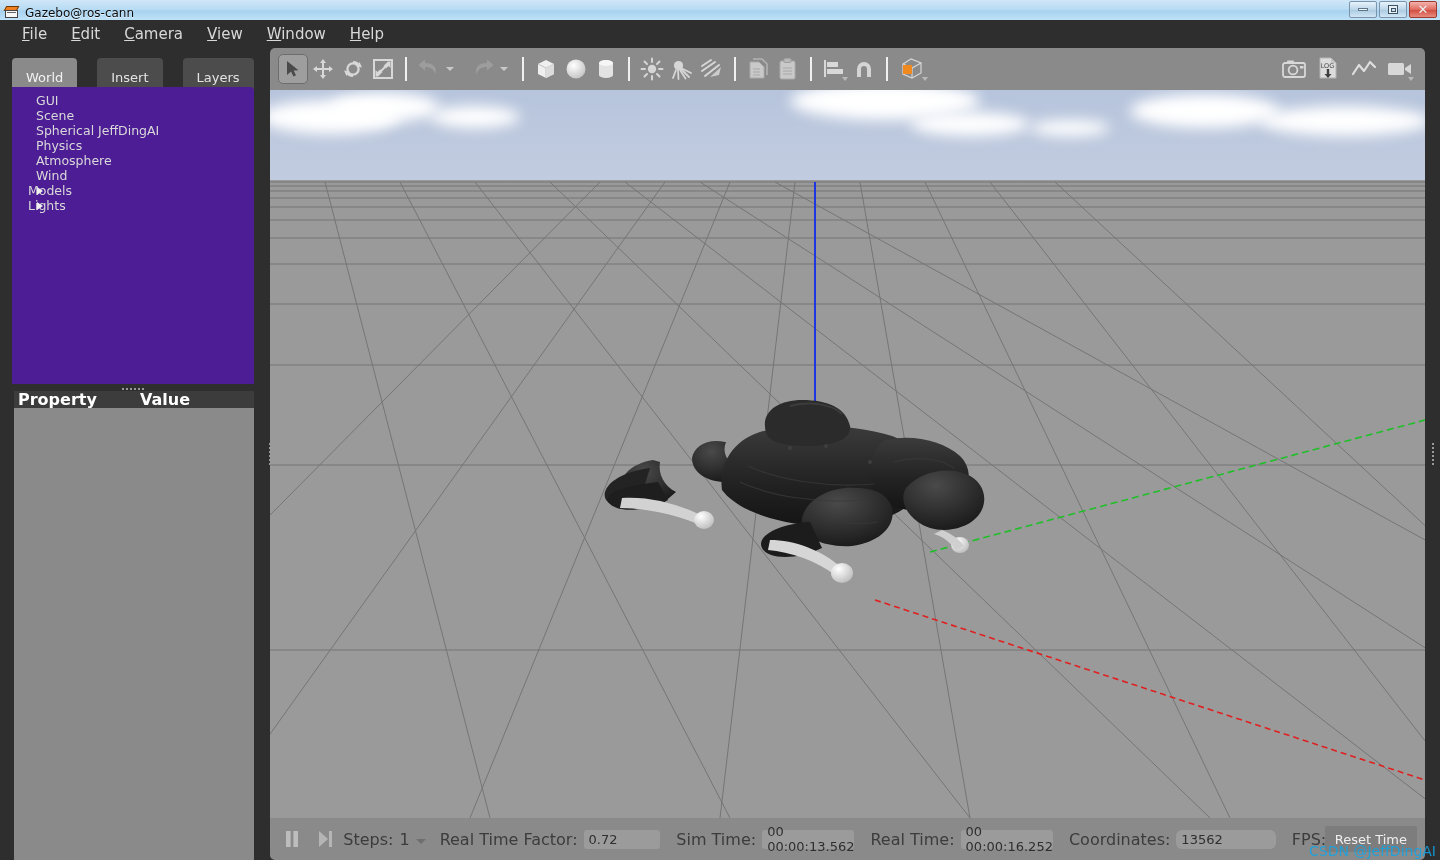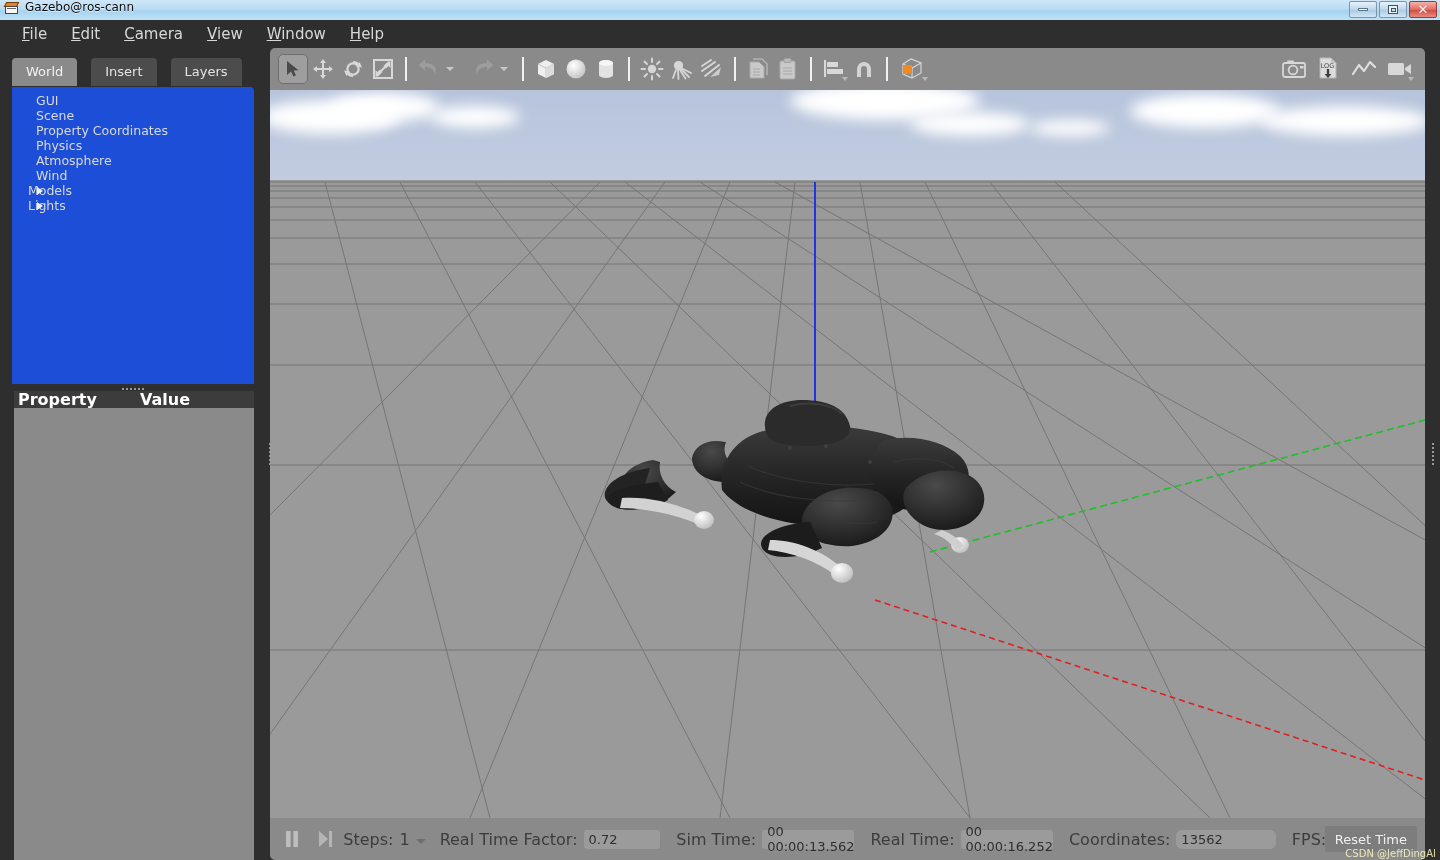--- a/index.html
+++ b/index.html
@@ -6,21 +6,21 @@
   html, body {
     width: 1440px; height: 860px;
     font-family: "DejaVu Sans", "Liberation Sans", sans-serif;
     overflow: hidden; background: #2e2e2e;
   }
 
   
   .titlebar {
     position: absolute; left: 0; top: 0; width: 1440px; height: 20px;
     background: linear-gradient(to bottom, #cfe6f7 0%, #b9dcf4 45%, #a7d2f0 55%, #bfe2f8 100%);
-    display: flex; align-items: flex-start; overflow: hidden;
+    display: flex; align-items: flex-end; overflow: hidden;
   }
   .tb-icon { width: 16px; height: 16px; margin-left: 4px; position: relative; flex: 0 0 auto; }
   .tb-icon .cube-top {
     position: absolute; left: 1px; top: 2px; width: 13px; height: 5px;
     background: #f07f20; transform: skewX(-28deg); border: 1px solid #6b3a08;
   }
   .tb-icon .cube-body {
     position: absolute; left: 1px; top: 6px; width: 13px; height: 8px;
     background: #f7f7f7; border: 1px solid #444;
   }
@@ -54,28 +54,28 @@
   }
   .menu-item {
     color: #d8d8d8; font-size: 15px; padding: 4px 12px; cursor: default; white-space: nowrap;
   }
   .menu-item u { text-decoration: underline; }
 
   
   .leftpanel { position: absolute; left: 0; top: 48px; width: 265px; height: 812px; background: #2e2e2e; }
   .tabs { position: absolute; left: 12px; top: 10px; display: flex; align-items: flex-end; }
   .tab {
-    font-size: 13px; color: #e3e3e3; padding: 6px 14px 7px 14px;
+    font-size: 13px; color: #e3e3e3; padding: 12px 14px 7px 14px;
     border-top-left-radius: 4px; border-top-right-radius: 4px;
-    background: #4c4c4c; margin-right: 14px;
+    background: #4c4c4c; margin-right: 20px;
   }
   .tab.active { background: #8a8a8a; color: #f2f2f2; }
   .tree-box {
     position: absolute; left: 12px; top: 39px; width: 242px; height: 297px;
-    background: #1d4ed8; border-top-right-radius: 4px; padding-top: 6px; text-align: right;
+    background: #4c1d95; border-top-right-radius: 4px; padding-top: 6px; text-align: right;
   }
   .tree-row { display: flex; align-items: center; height: 15px; padding-left: 24px; position: relative; }
   .tree-row .arrow {
     position: absolute; left: 25px; top: 4px; width: 0; height: 0;
     border-left: 6px solid #efefef; border-top: 4px solid transparent; border-bottom: 4px solid transparent;
   }
   .tree-row.has-arrow { padding-left: 16px; }
   .tree-label { font-size: 12.5px; color: #d9d9d9; line-height: 15px; white-space: nowrap; }
   .splitter-h {
     position: absolute; left: 12px; top: 336px; width: 242px; height: 9px;
@@ -141,21 +141,21 @@
   .sb-field {
     height: 19px; background: #9b9b9b; border-radius: 3px; color: #2f2f2f; font-size: 13px;
     display: flex; align-items: center; padding-left: 5px; margin-right: 16px;
   }
   .sb-reset {
     position: absolute; right: 8px; top: 8px; height: 26px; padding: 0 10px;
     background: #7d7d7d; color: #efefef; font-size: 13px; display: flex; align-items: center;
     border-radius: 2px;
   }
   .watermark {
-    position: absolute; right: 4px; bottom: 1px; font-size: 10px; color: #fef9c3;
+    position: absolute; right: 4px; bottom: 1px; font-size: 14px; color: #0ea5e9;
     font-family: "DejaVu Sans", "Liberation Sans", sans-serif; opacity: 0.85; white-space: nowrap;
   }
 </style>
 </head>
 <body>
 
 <div class="titlebar">
   <div class="tb-icon">
     <div class="cube-top"></div>
       <div class="cube-body"></div>
@@ -192,21 +192,21 @@
   </div>
 
   <div class="tree-box">
     <div class="tree-row">
       <span class="tree-label">GUI</span>
     </div>
     <div class="tree-row">
       <span class="tree-label">Scene</span>
     </div>
     <div class="tree-row">
-      <span class="tree-label">Property Coordinates</span>
+      <span class="tree-label">Spherical JeffDingAI</span>
     </div>
     <div class="tree-row">
       <span class="tree-label">Physics</span>
     </div>
     <div class="tree-row">
       <span class="tree-label">Atmosphere</span>
     </div>
     <div class="tree-row">
       <span class="tree-label">Wind</span>
     </div>

